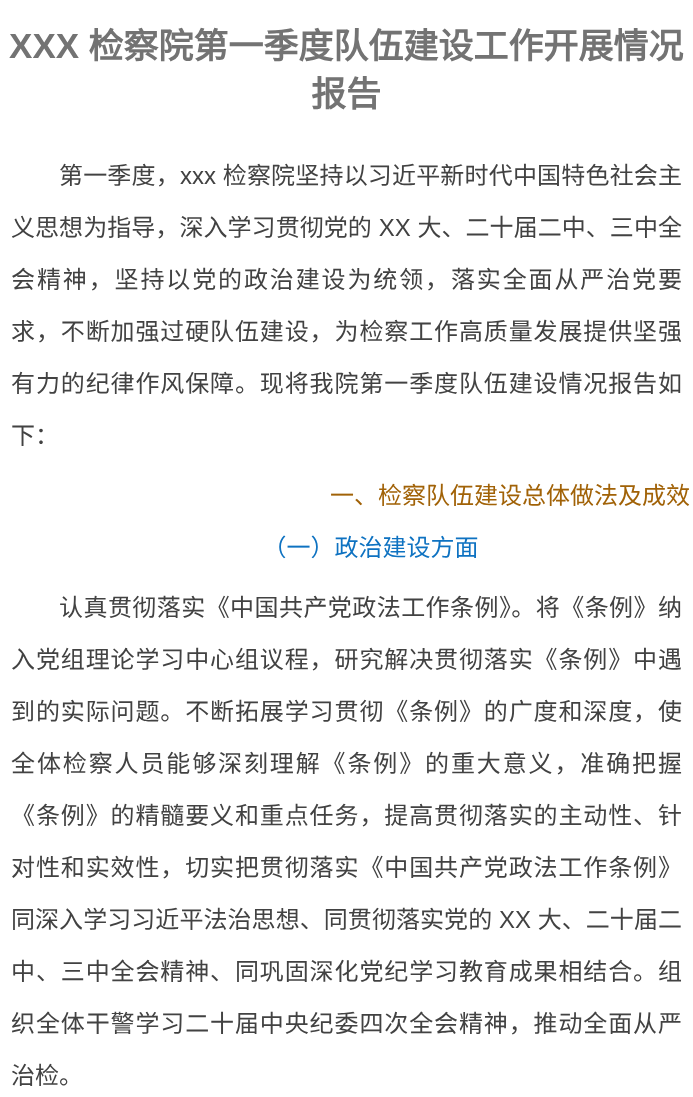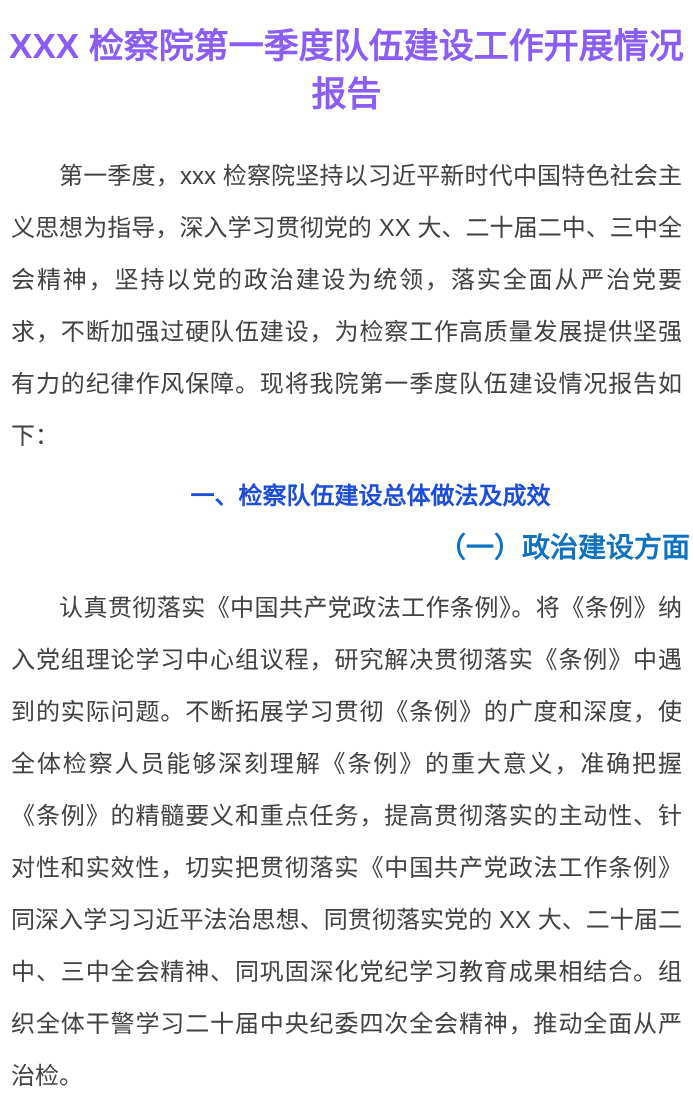--- a/index.html
+++ b/index.html
@@ -17,49 +17,49 @@
   .doc {
     padding: 0 3px;
     box-sizing: border-box;
     width: 693px;
   }
   .doc-title {
     font-size: 35px;
     line-height: 48px;
     font-weight: 700;
     text-align: center;
-    color: #8b5cf6;
+    color: #737373;
     margin: 22px 6px 32px 6px;
   }
   .para {
     font-size: 24px;
     line-height: 52px;
     text-align: justify;
     text-indent: 2em;
     margin: 8px;
     color: #424242;
     word-break: break-word;
   }
   .heading-red {
     font-size: 24px;
     line-height: 52px;
-    font-weight: 700;
-    color: #1d4ed8;
+    font-weight: 400;
+    color: #a16207;
+    text-indent: 2em;
+    margin: 0;
+    text-align: right;
+  }
+  .heading-blue {
+    font-size: 24px;
+    line-height: 52px;
+    font-weight: 400;
+    color: #0e72c1;
     text-indent: 2em;
     margin: 0;
     text-align: center;
-  }
-  .heading-blue {
-    font-size: 28px;
-    line-height: 52px;
-    font-weight: 700;
-    color: #0e72c1;
-    text-indent: 2em;
-    margin: 0;
-    text-align: right;
   }
 </style>
 </head>
 <body>
 
 <div class="doc">
   <h1 class="doc-title">XXX 检察院第一季度队伍建设工作开展情况报告</h1>
 
   <p class="para">第一季度，xxx 检察院坚持以习近平新时代中国特色社会主义思想为指导，深入学习贯彻党的 XX 大、二十届二中、三中全会精神，坚持以党的政治建设为统领，落实全面从严治党要求，不断加强过硬队伍建设，为检察工作高质量发展提供坚强有力的纪律作风保障。现将我院第一季度队伍建设情况报告如下：</p>
 

